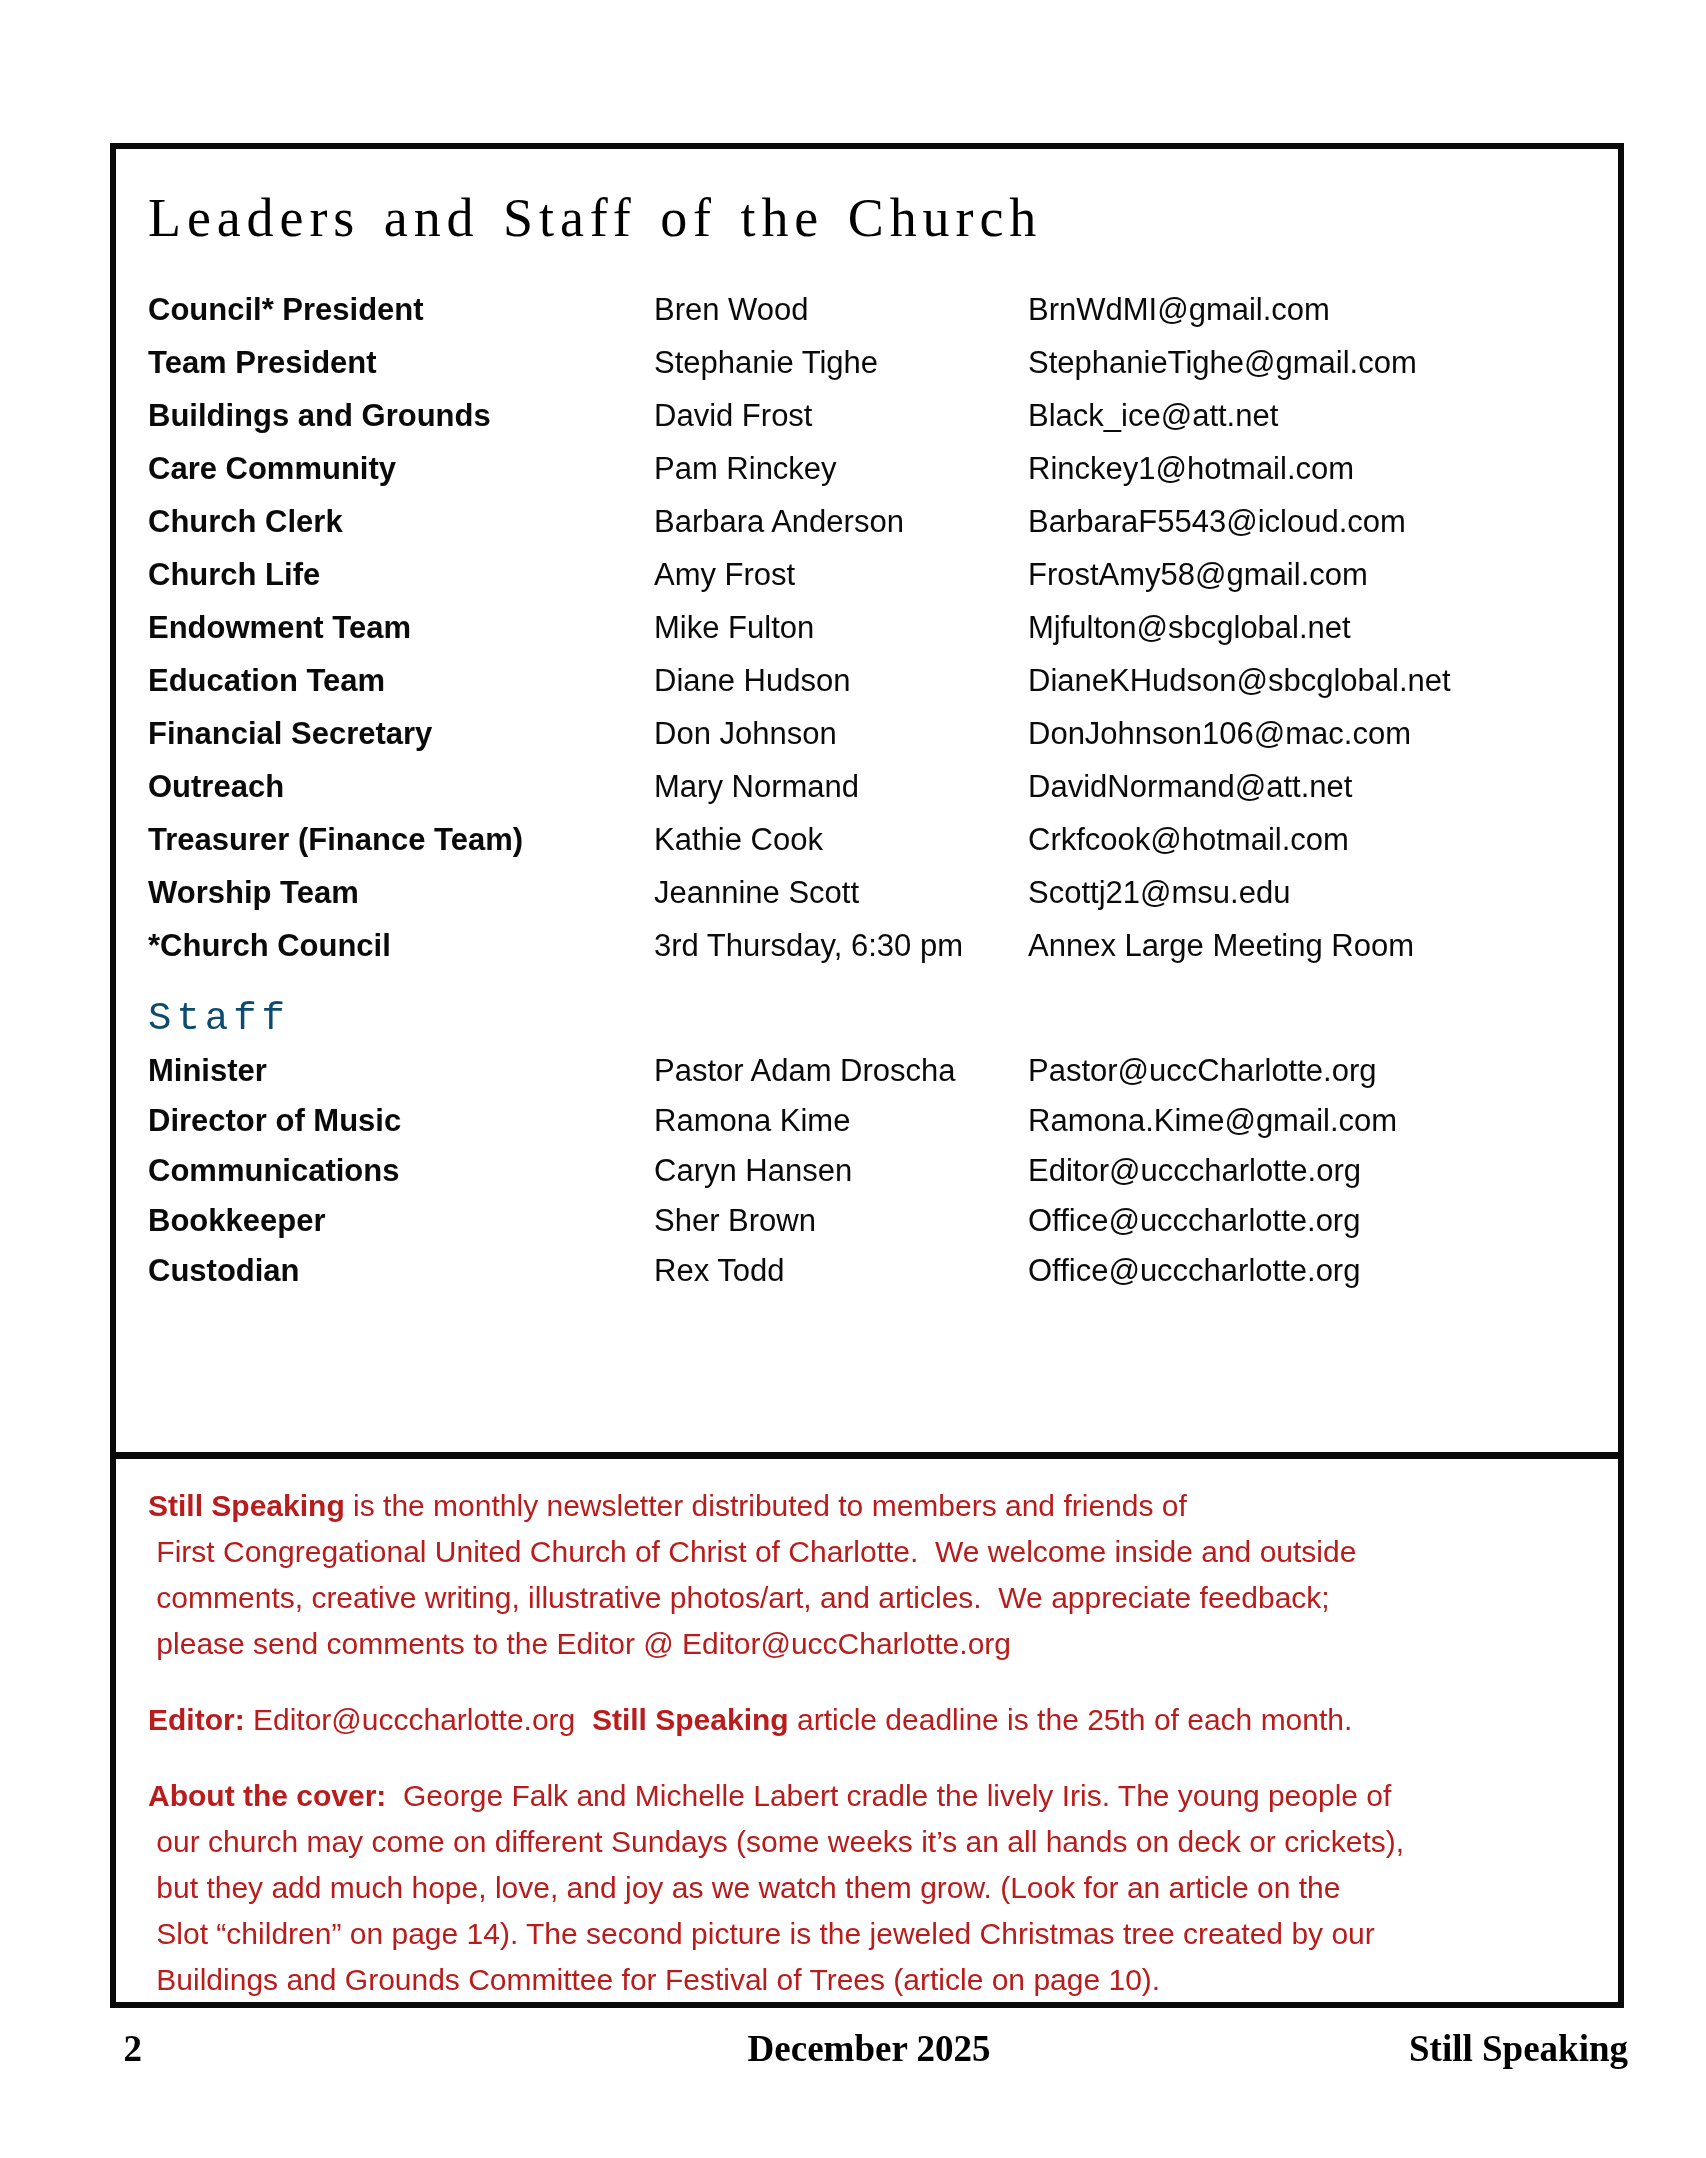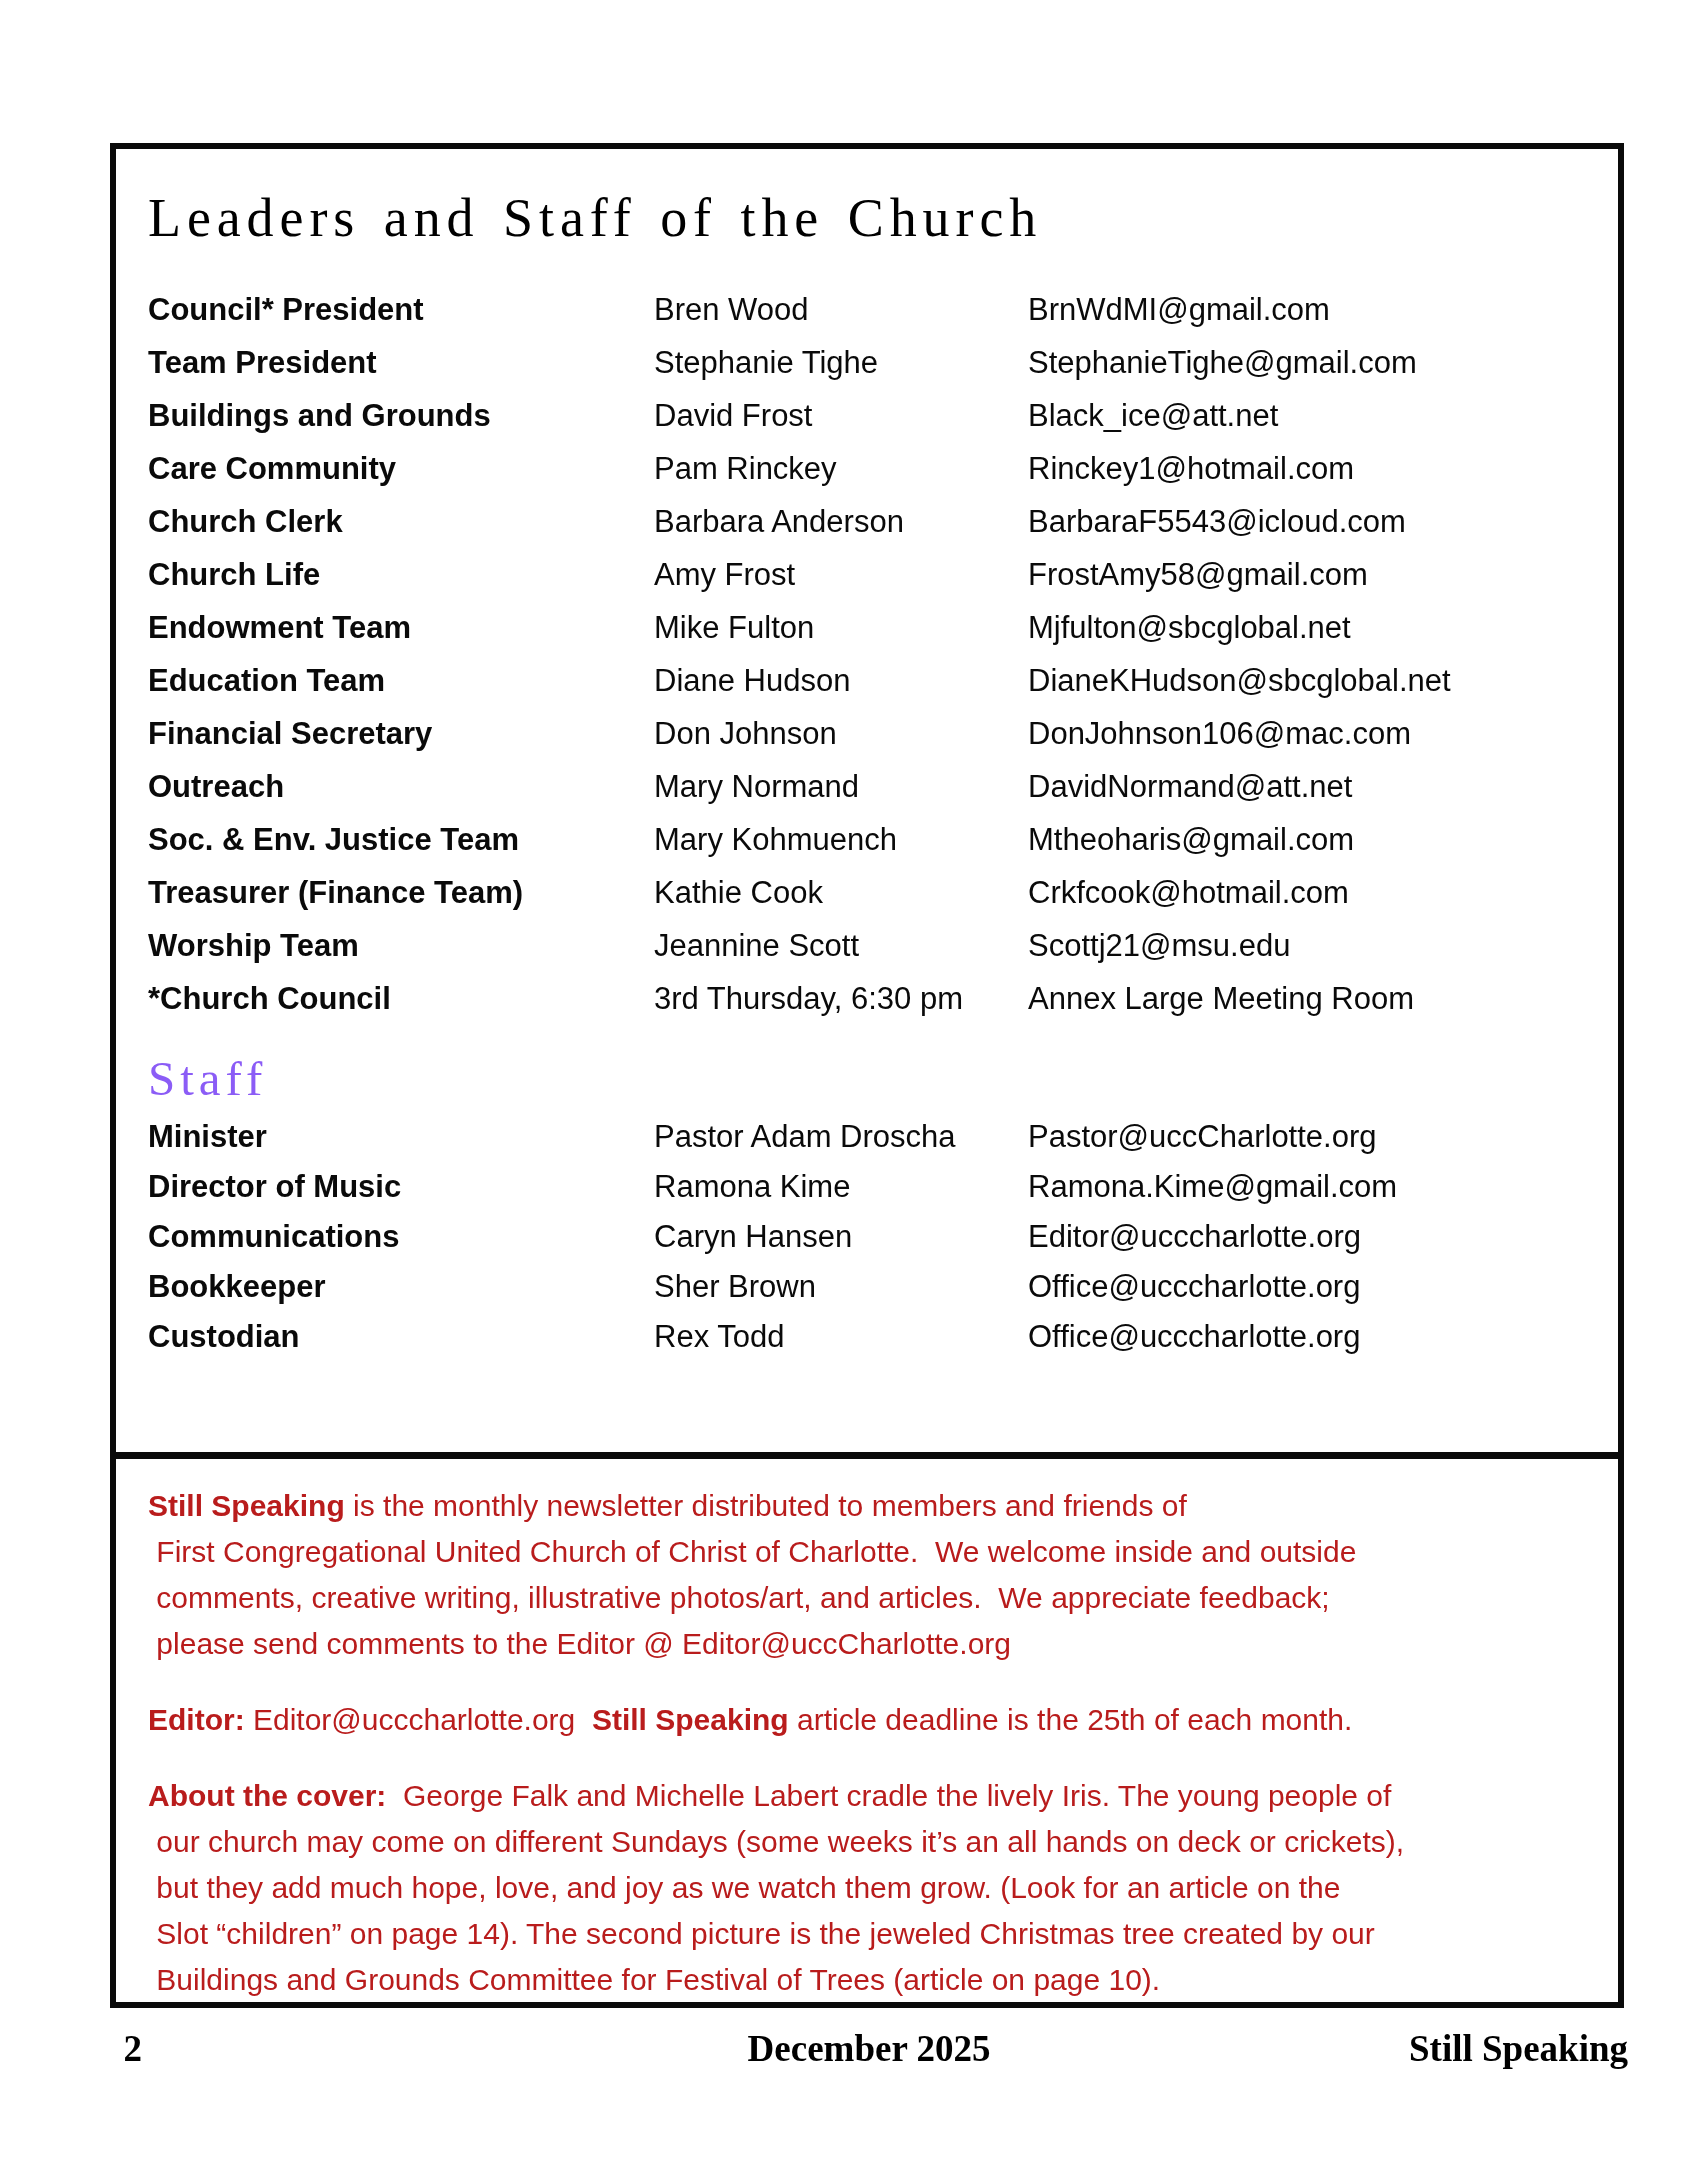--- a/index.html
+++ b/index.html
@@ -25,22 +25,22 @@
   .rows{margin-top:35px;}
   .row{display:flex;height:53px;line-height:53px;font-size:31px;white-space:nowrap;}
   .staff-rows{margin-top:5px;}
   .staff-rows .row{height:50px;line-height:50px;}
   .cell{display:block;overflow:visible;}
   .role-cell{width:506px;font-weight:700;}
   .name-cell{width:374px;}
   .contact-cell{flex:1;}
 
   .staff-heading{
-    font-family:Liberation Serif, serif;font-weight:400;
-    font-size:49px;letter-spacing:5px;margin:25px 0 3.4px 0;color:#8b5cf6;
+    font-family:Liberation Mono, monospace;font-weight:400;
+    font-size:39px;letter-spacing:5px;margin:25px 0 3.4px 0;color:#0c4a6e;
   }
 
   .note{
     margin:0 0 30px 0;font-size:30px;line-height:46px;
     white-space:pre-wrap;color:#b91c1c;
   }
   .note b{font-weight:700;}
 
   .footer{
     position:absolute;left:110px;width:1518px;top:2027px;height:51px;
@@ -101,25 +101,20 @@
           <span class="cell role-cell">Financial Secretary</span>
           <span class="cell name-cell">Don Johnson</span>
           <span class="cell contact-cell">DonJohnson106@mac.com</span>
         </div>
         <div class="row">
           <span class="cell role-cell">Outreach</span>
           <span class="cell name-cell">Mary Normand</span>
           <span class="cell contact-cell">DavidNormand@att.net</span>
         </div>
         <div class="row">
-          <span class="cell role-cell">Soc. &amp; Env. Justice Team</span>
-          <span class="cell name-cell">Mary Kohmuench</span>
-          <span class="cell contact-cell">Mtheoharis@gmail.com</span>
-        </div>
-        <div class="row">
           <span class="cell role-cell">Treasurer (Finance Team)</span>
           <span class="cell name-cell">Kathie Cook</span>
           <span class="cell contact-cell">Crkfcook@hotmail.com</span>
         </div>
         <div class="row">
           <span class="cell role-cell">Worship Team</span>
           <span class="cell name-cell">Jeannine Scott</span>
           <span class="cell contact-cell">Scottj21@msu.edu</span>
         </div>
         <div class="row">

